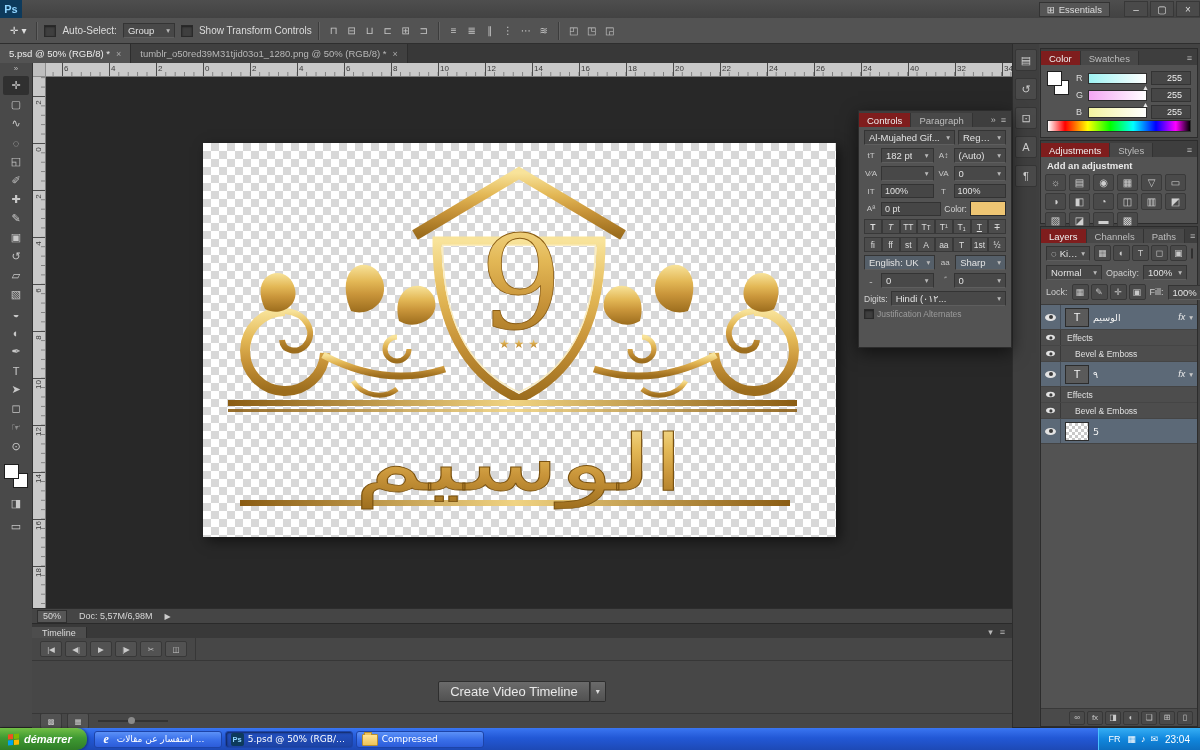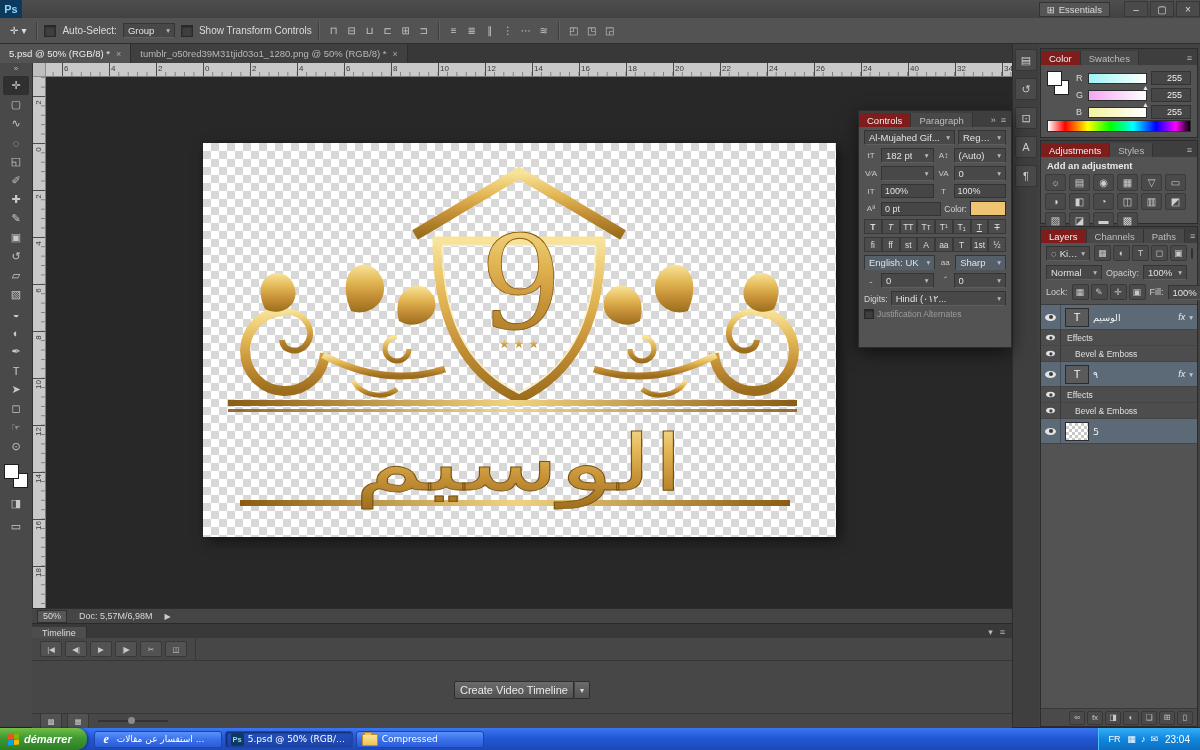--- a/index.html
+++ b/index.html
@@ -57,21 +57,21 @@
   .doc-arrow{font-size:8px;color:#ccc}
   
   #timeline{position:absolute;left:32px;top:623px;width:980px;height:104px;background:#474747;border-top:1px solid #2a2a2a;z-index:4}
   .tl-head{height:14px;background:#393939;display:flex;align-items:flex-end}
   .tl-tab{background:#4d4d4d;color:#ddd;font-size:9px;padding:1px 10px 0;border-right:1px solid #2d2d2d}
   .tl-headicons{margin-left:auto;color:#b9b9b9;font-size:9px;display:flex;gap:7px;padding:0 7px 1px 0}
   .tl-row{height:22px;border-bottom:1px solid #373737;display:flex;align-items:center}
   #tl-controls{display:flex;gap:3px;padding:0 8px;border-right:1px solid #373737;height:100%;align-items:center}
   .tlb{min-width:16px;height:14px;background:#525252;border:1px solid #383838;color:#c9c9c9;font-size:7.5px;display:flex;align-items:center;justify-content:center;padding:0 2px;border-radius:2px}
   .tl-center{position:absolute;left:0;right:0;top:57px;display:flex;justify-content:center}
-  .cvt-btn{background:linear-gradient(#6b6b6b,#515151);border:1px solid #2e2e2e;color:#e9e9e9;font-size:11px;padding:2px 5px;border-radius:2px 0 0 2px}
+  .cvt-btn{background:linear-gradient(#6b6b6b,#515151);border:1px solid #2e2e2e;color:#e9e9e9;font-size:13px;padding:2px 11px;border-radius:2px 0 0 2px}
   .cvt-dd{background:linear-gradient(#6b6b6b,#515151);border:1px solid #2e2e2e;border-left:1px solid #404040;color:#ddd;font-size:8px;padding:2px 5px;border-radius:0 2px 2px 0;display:flex;align-items:center}
   .tl-footer{position:absolute;bottom:0;left:0;right:0;height:14px;border-top:1px solid #373737;display:flex;align-items:center;gap:9px;padding:0 8px;color:#b9b9b9;font-size:8px}
   .tl-slider{width:70px;height:2px;background:#333;position:relative}
   .tl-slider .knob{position:absolute;left:30px;top:-3px;width:7px;height:7px;background:#8a8a8a;border-radius:50%}
   
   #rightstrip{position:absolute;left:1012px;top:44px;width:27px;height:683px;background:#3f3f3f;border-left:1px solid #2d2d2d;display:flex;flex-direction:column;align-items:center;padding-top:5px;gap:7px;box-sizing:border-box;z-index:5}
   .strip-ic{width:20px;height:20px;background:#4a4a4a;border:1px solid #363636;border-radius:2px;color:#cfcfcf;font-size:11px;display:flex;align-items:center;justify-content:center;flex:none}
   #rightbg{position:absolute;left:1039px;top:44px;width:161px;height:683px;background:#434343;z-index:5}
   .dock-collapse{position:absolute;right:5px;top:1px;color:#b9b9b9;font-size:9px}
   .phead{height:16px;background:#3e3e3e;display:flex;align-items:flex-end}

